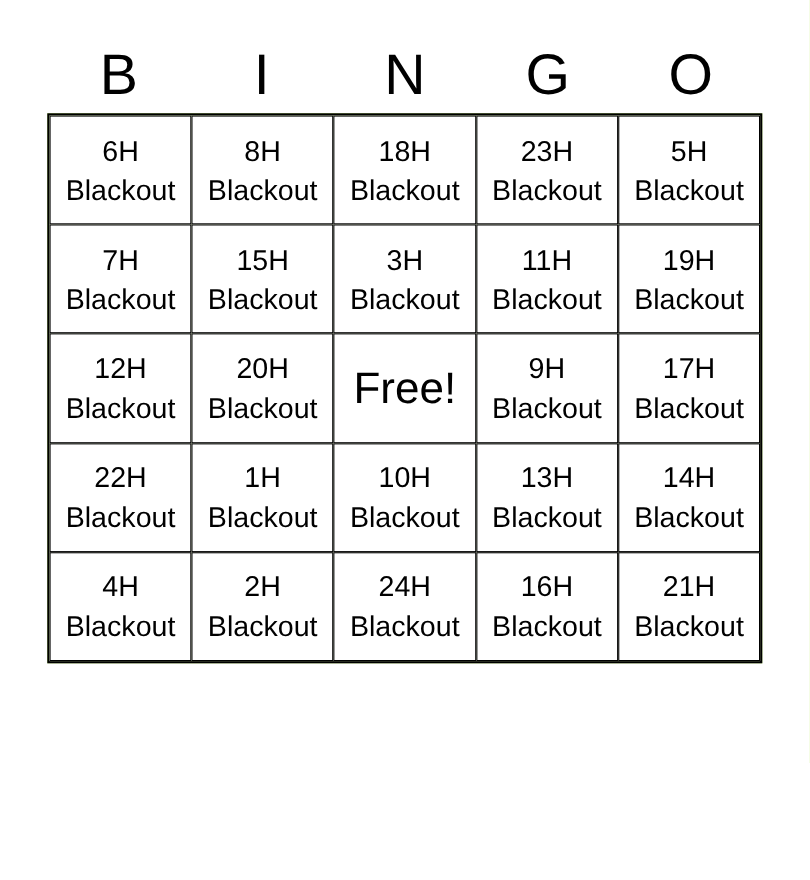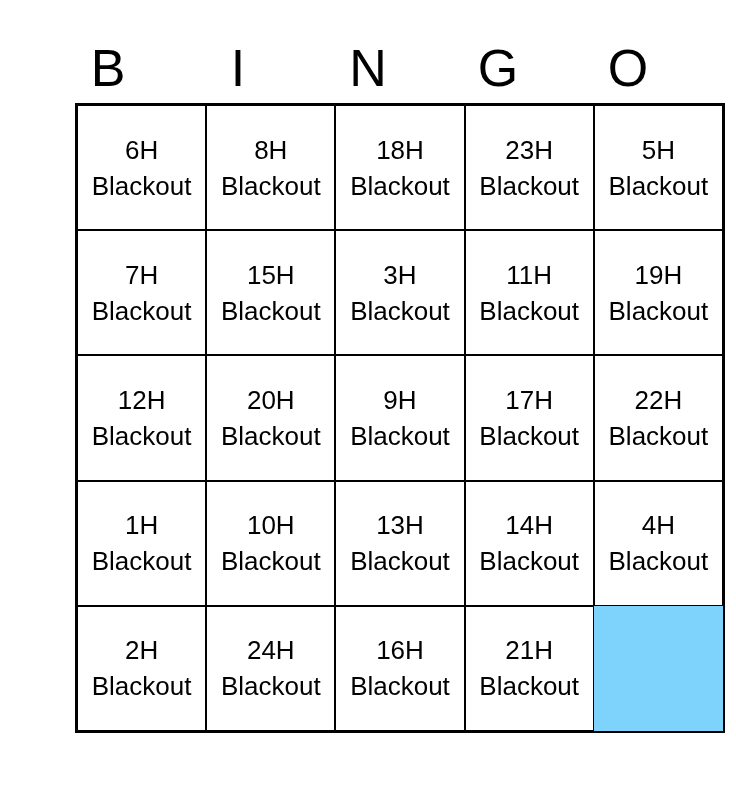--- a/index.html
+++ b/index.html
@@ -29,28 +29,27 @@
     line-height: 64px;
     font-weight: 400;
     color: #000000;
     user-select: none;
   }
   .bingo-grid {
     position: absolute;
     left: 43px;
     top: 103px;
     width: 650px;
-    height: 630px;
+    height: 500px;
     display: grid;
     grid-template-columns: repeat(5, 1fr);
     grid-template-rows: repeat(5, 1fr);
     border: 2px solid #000000;
     box-sizing: border-box;
-    background: #7dd3fc;
-    margin-left: 32px;
+    background: #bef264;
   }
   .cell {
     border: 1px solid #000000;
     box-sizing: border-box;
     display: flex;
     flex-direction: column;
     align-items: center;
     justify-content: center;
     text-align: center;
     padding: 2px 4px;
@@ -125,20 +124,23 @@
   </div>
 
   <div class="cell">
     <span>12H</span>
     <span>Blackout</span>
   </div>
   <div class="cell">
     <span>20H</span>
     <span>Blackout</span>
   </div>
+  <div class="cell free">
+    <span>Free!</span>
+  </div>
   <div class="cell">
     <span>9H</span>
     <span>Blackout</span>
   </div>
   <div class="cell">
     <span>17H</span>
     <span>Blackout</span>
   </div>
 
   <div class="cell">

